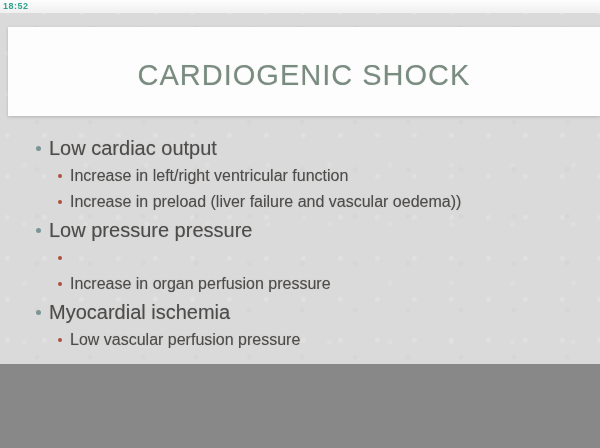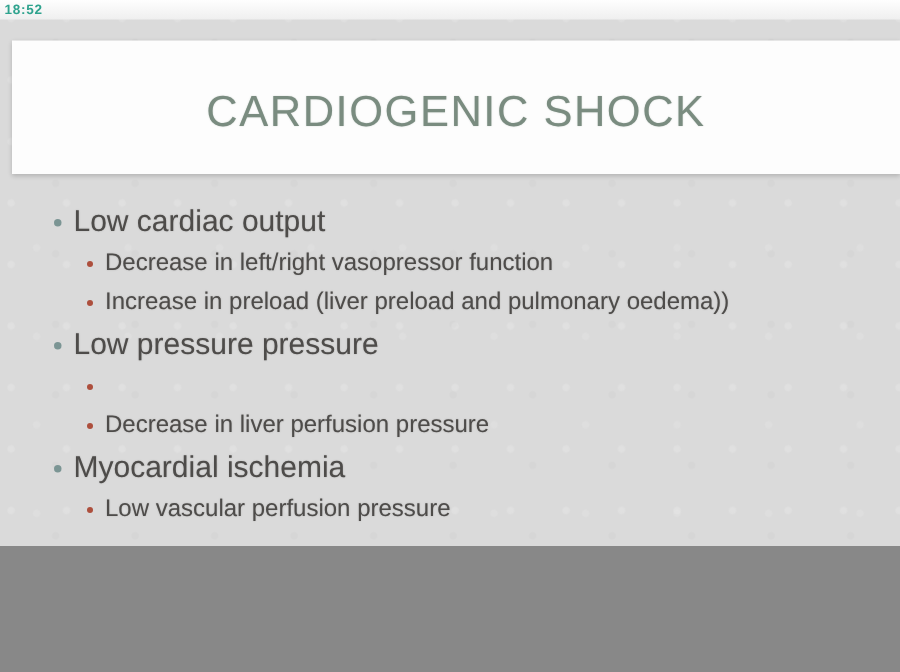--- a/index.html
+++ b/index.html
@@ -123,37 +123,37 @@
   </div>
 
   <div class="body">
 
     <div class="main-item">
       <span class="main-dot"></span>
       <span class="label">Low cardiac output</span>
     </div>
     <div class="sub-item">
       <span class="sub-dot"></span>
-      <span class="label">Decrease in left/right vasopressor function</span>
+      <span class="label">Increase in left/right ventricular function</span>
     </div>
     <div class="sub-item">
       <span class="sub-dot"></span>
-      <span class="label">Increase in preload (liver preload and pulmonary oedema))</span>
+      <span class="label">Increase in preload (liver failure and vascular oedema))</span>
     </div>
 
     <div class="main-item">
       <span class="main-dot"></span>
       <span class="label">Low pressure pressure</span>
     </div>
     <div class="sub-item">
       <span class="sub-dot"></span>
     </div>
     <div class="sub-item">
       <span class="sub-dot"></span>
-      <span class="label">Decrease in liver perfusion pressure</span>
+      <span class="label">Increase in organ perfusion pressure</span>
     </div>
 
     <div class="main-item">
       <span class="main-dot"></span>
       <span class="label">Myocardial ischemia</span>
     </div>
     <div class="sub-item">
       <span class="sub-dot"></span>
       <span class="label">Low vascular perfusion pressure</span>
     </div>

